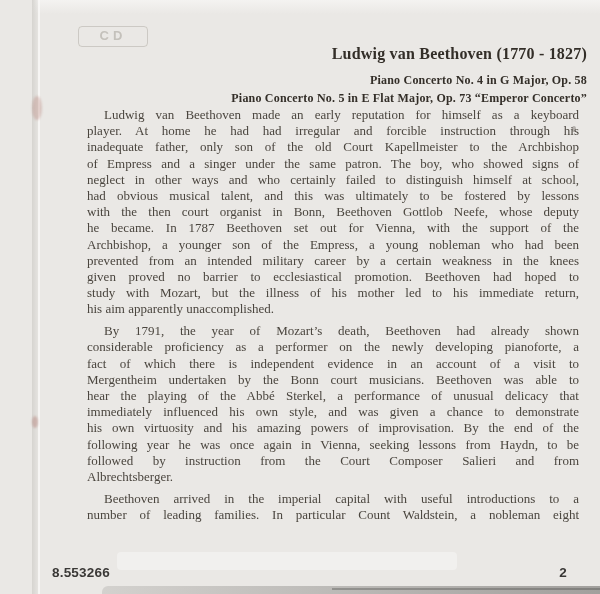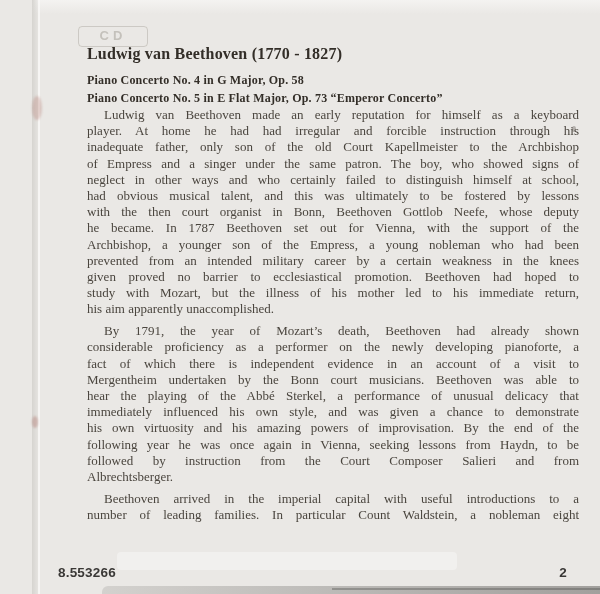--- a/index.html
+++ b/index.html
@@ -27,35 +27,35 @@
     background:rgba(172,104,92,0.28);filter:blur(1px);}
   .red-smudge-2{position:absolute;left:0;top:416px;width:6px;height:12px;border-radius:50%;
     background:rgba(160,80,70,0.3);filter:blur(1px);}
   .dark-speck{position:absolute;left:540px;top:126px;width:4px;height:6px;border-radius:50%;
     background:rgba(80,72,66,0.35);filter:blur(0.5px);}
   .cd-logo-ghost{position:absolute;left:46px;top:26px;width:68px;height:19px;
     border:1px solid rgba(150,144,136,0.35);border-radius:4px;
     color:rgba(140,134,126,0.4);font:bold 13px/17px "Liberation Sans", sans-serif;
     text-align:center;letter-spacing:4px;filter:blur(0.6px);}
   
-  .header{position:absolute;left:55px;top:44px;width:500px;color:#332e28;}
+  .header{position:absolute;left:55px;top:44px;width:500px;color:#332e28;text-align:right;}
   .composer-title{font-size:16px;line-height:19px;font-weight:bold;letter-spacing:0.2px;margin:0 0 8px 0;}
   .work-title{font-size:12px;line-height:18px;font-weight:bold;letter-spacing:0.2px;margin:0;}
   
   .article{position:absolute;left:55px;top:107px;width:492px;color:#4a453e;
     font-size:13px;line-height:16.2px;}
   .para{margin:0 0 5.5px 0;}
   .line{display:block;text-align:justify;text-align-last:justify;white-space:nowrap1;}
   .line.last{text-align-last:left;}
   .line.indent{text-indent:17px;}
   
   .footer{position:absolute;left:0;right:0;top:565px;height:18px;
     font-family:"Liberation Sans", sans-serif;font-weight:bold;font-size:13.5px;
     color:#3a3836;letter-spacing:0.2px;}
-  .catalog-number{position:absolute;left:26px;top:0;text-align:center;}
+  .catalog-number{position:absolute;left:20px;top:0;text-align:center;}
   .page-number{position:absolute;right:33px;top:0;}
 </style>
 </head>
 <body>
 
 <div class="page">
 
   <div class="top-light"></div>
   <div class="left-edge-shadow"></div>
   <div class="left-edge-crease"></div>

